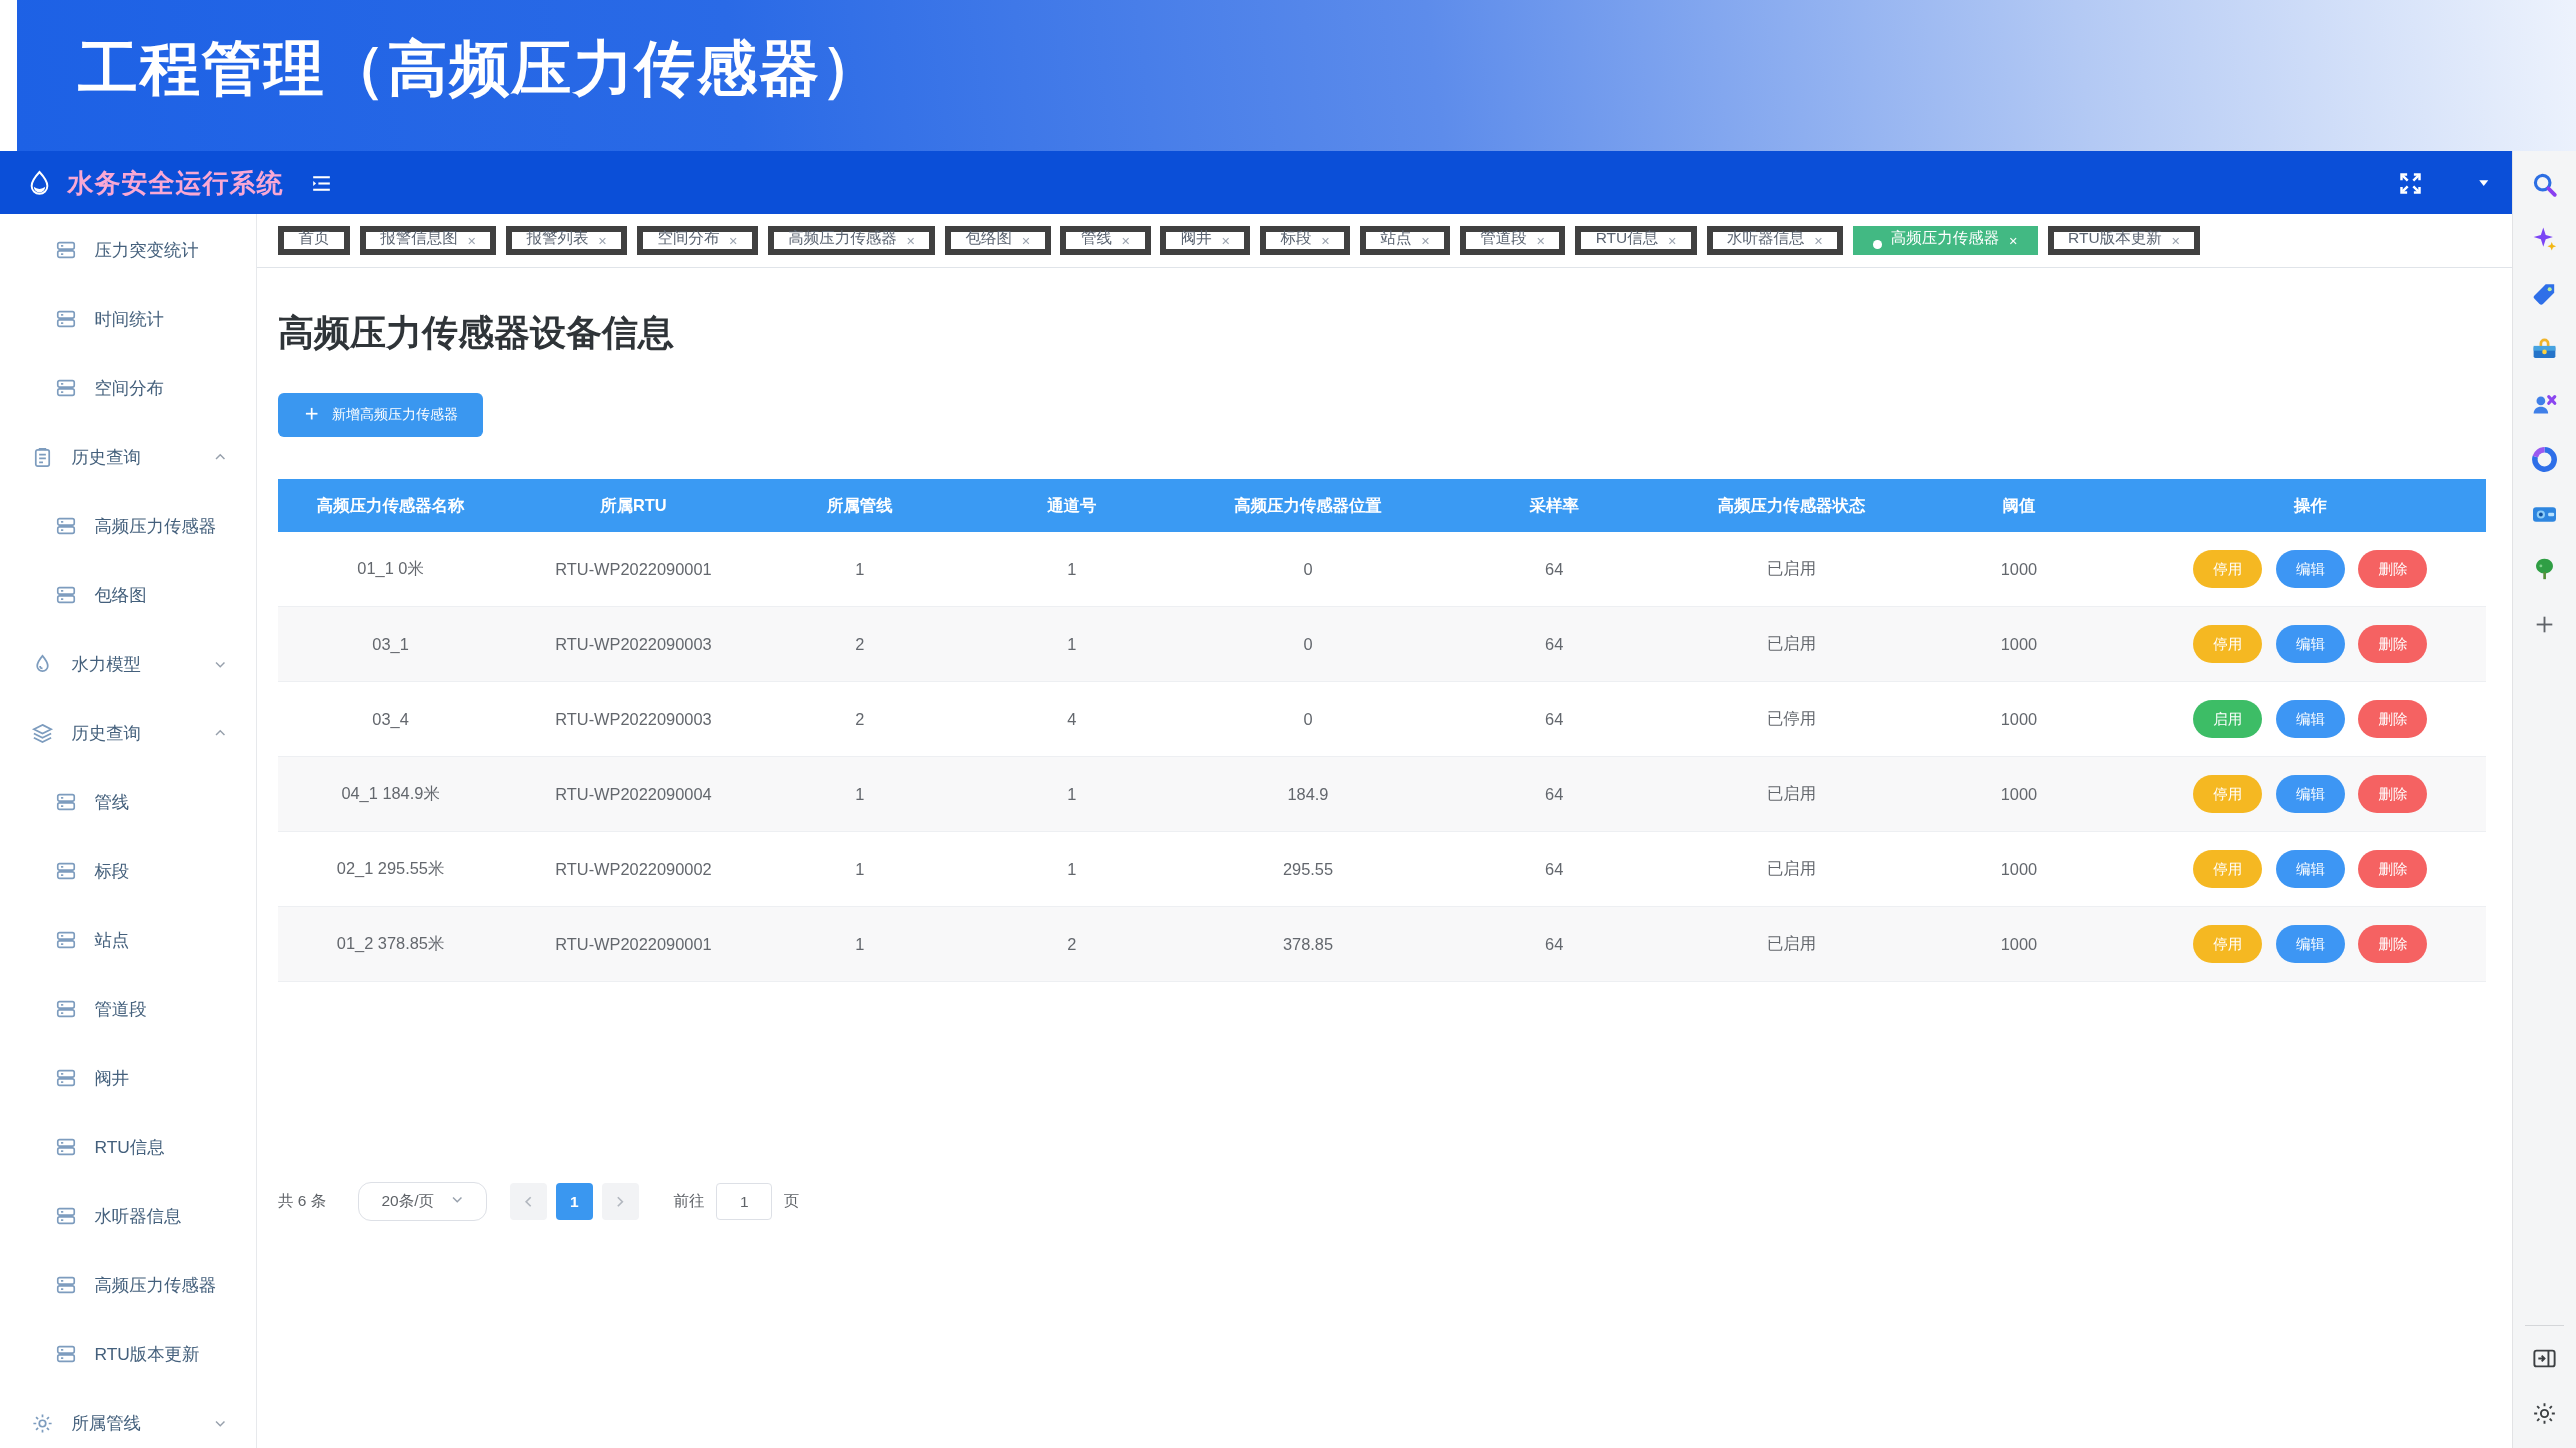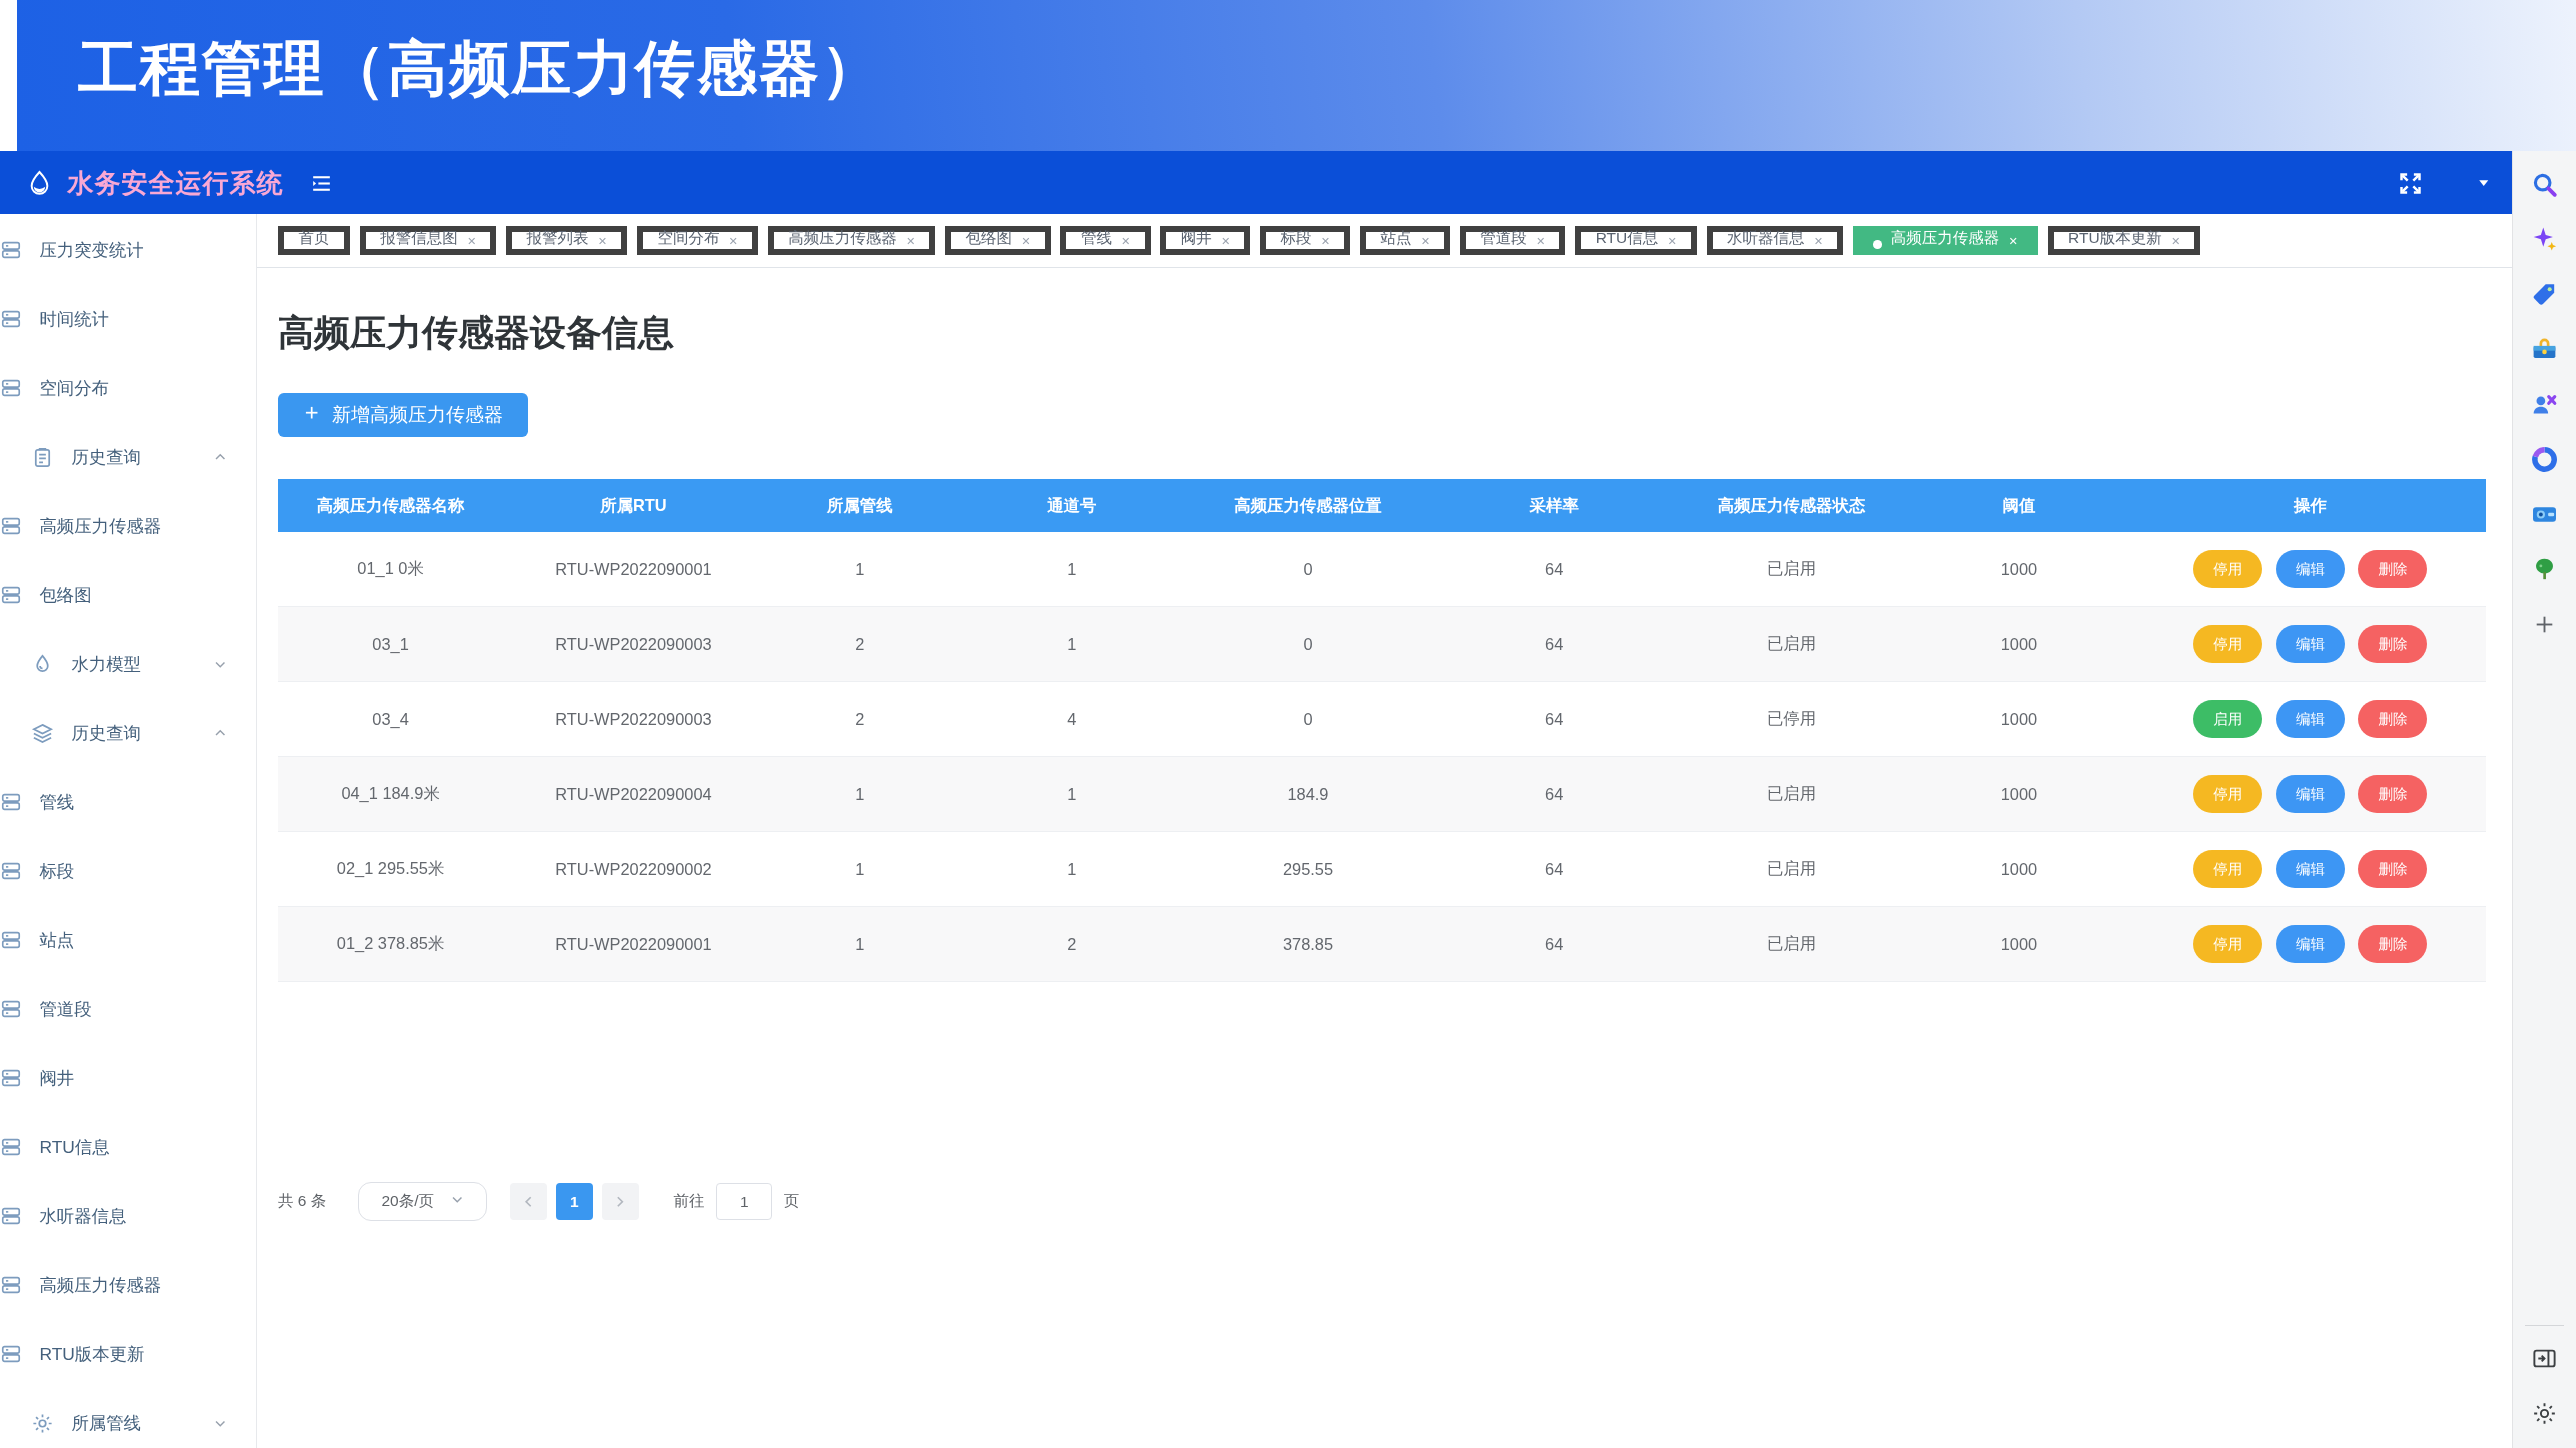--- a/index.html
+++ b/index.html
@@ -37,21 +37,21 @@
   .rtb-bottom { margin-top:auto; width:100%; display:flex; flex-direction:column; align-items:center; padding-bottom:7.7px; }
   .rtb-divider { width:39px; border-top:1px solid #d4d6d9; margin-bottom:5.8px; }
   
   .sidebar {
     position:absolute; top:214px; left:0; width:257px; height:1234px;
     background:#fff; border-right:1px solid #e7e9ec; overflow:hidden;
   }
   .menu { padding-top:1.9px; }
   .menu-item { height:69px; display:flex; align-items:center; font-size:17.4px; color:#44607c; cursor:pointer; white-space:nowrap; }
   .menu-item .mi-icon { display:flex; align-items:center; }
-  .menu-item.sub { }
+  .menu-item.sub { padding-left:55px; }
   .menu-item.group { padding-left:31px; }
   .menu-item .mi-label { margin-left:17.4px; }
   .menu-item .mi-arrow { margin-left:auto; margin-right:29px; display:flex; align-items:center; }
   
   .main { position:absolute; top:214px; left:257px; width:2255px; height:1234px; background:#fff; overflow:hidden; }
   .tabbar {
     height:54px; border-bottom:1px solid #e0e4e9;
     display:flex; align-items:center; padding-left:21px; gap:9.7px;
   }
   .tab {
@@ -60,21 +60,21 @@
     cursor:pointer; white-space:nowrap;
   }
   .tab .dot { width:8.7px; height:8.7px; border-radius:50%; background:#fff; margin-right:8.7px; display:none; }
   .tab.active { background:var(--active-green,#42b983); border-color:var(--active-green,#42b983); color:#fff; }
   .tab.active .dot { display:inline-block; }
   .tab .close { margin-left:9.7px; font-size:14.5px; color:#9aa2ae; }
   .tab.active .close { color:#fff; }
   .content { padding-left:21px; }
   .page-title { margin-top:41px; font-size:36px; font-weight:600; color:#2f3438; }
   .add-btn {
-    margin-top:35px; background:var(--accent-blue,#3a97f0); color:#fff; font-size:19px;
+    margin-top:35px; background:var(--accent-blue,#3a97f0); color:#fff; font-size:14px;
     border:none; border-radius:5.8px; padding:0 25px; height:44px;
     display:inline-flex; align-items:center; gap:11.6px; cursor:pointer;
   }
   
   .table { margin-top:42px; width:2208px; }
   .thead { display:flex; background:var(--table-header-blue,#3a9af3); height:53px; align-items:center; }
   .th { color:#fff; font-weight:bold; font-size:16.4px; text-align:center; }
   .tr { display:flex; height:75px; align-items:center; border-bottom:1px solid #edeff2; background:#fff; }
   .tr.striped { background:#f8f8f9; }
   .td { font-size:16.4px; color:#63676d; text-align:center; }

